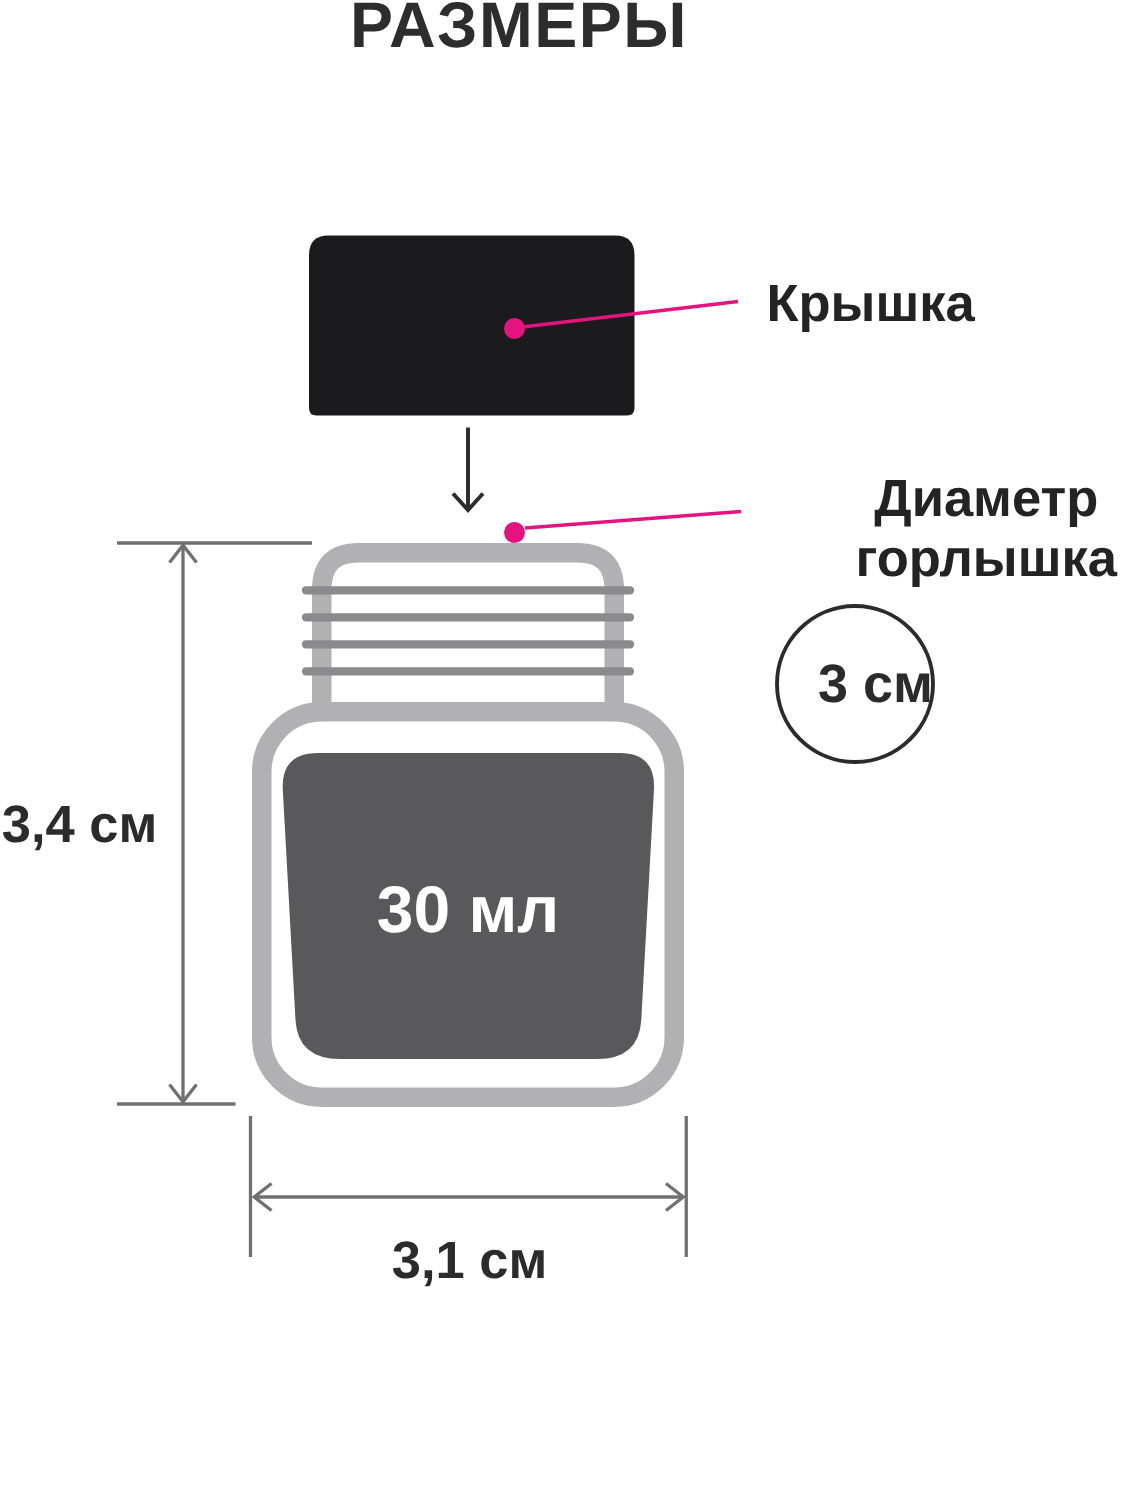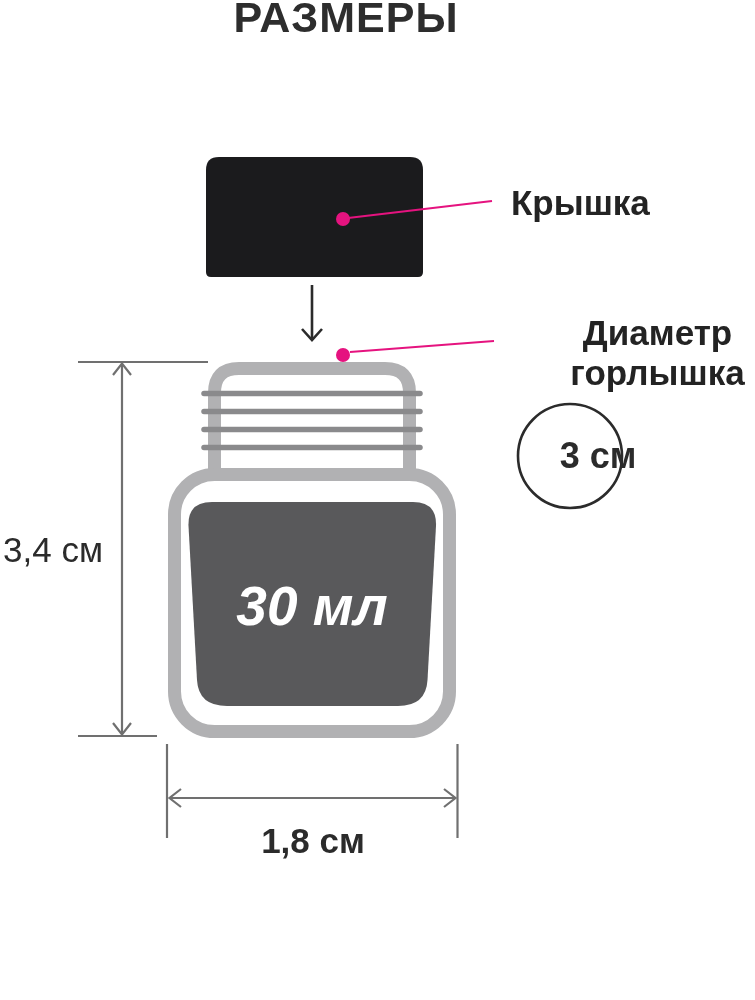--- a/index.html
+++ b/index.html
@@ -52,45 +52,43 @@
     font-size: 35px;
     font-weight: 600;
     line-height: 40px;
     color: #232323;
     margin-left: 44px;
   }
   .circle-value {
     left: 518px;
     top: 430px;
     width: 104px;
-    text-align: center;
+    text-align: right;
     font-size: 36px;
     font-weight: 700;
     line-height: 52px;
     color: #2b2b2b;
-    padding-left: 28px;
   }
   .volume {
     left: 162px;
     top: 579px;
     width: 300px;
     text-align: center;
-    font-size: 55px;
+    font-size: 44px;
     font-weight: 700;
     line-height: 55px;
     color: #ffffff;
-    font-style: italic;
   }
   .height-label {
     left: 0px;
     top: 529px;
     width: 106px;
     text-align: center;
     font-size: 35px;
-    font-weight: 400;
+    font-weight: 700;
     line-height: 42px;
     color: #2b2b2b;
   }
   .width-label {
     left: 240px;
     top: 820px;
     width: 146px;
     text-align: center;
     font-size: 35px;
     font-weight: 700;
@@ -155,15 +153,15 @@
   <div class="txt cap-label">Крышка</div>
 
   <div class="txt neck-label">Диаметр горлышка</div>
 
   <div class="txt circle-value">3 см</div>
 
   <div class="txt volume">30 мл</div>
 
   <div class="txt height-label">3,4 см</div>
 
-  <div class="txt width-label">1,8 см</div>
+  <div class="txt width-label">3,1 см</div>
 
 </div>
 
 </body></html>

